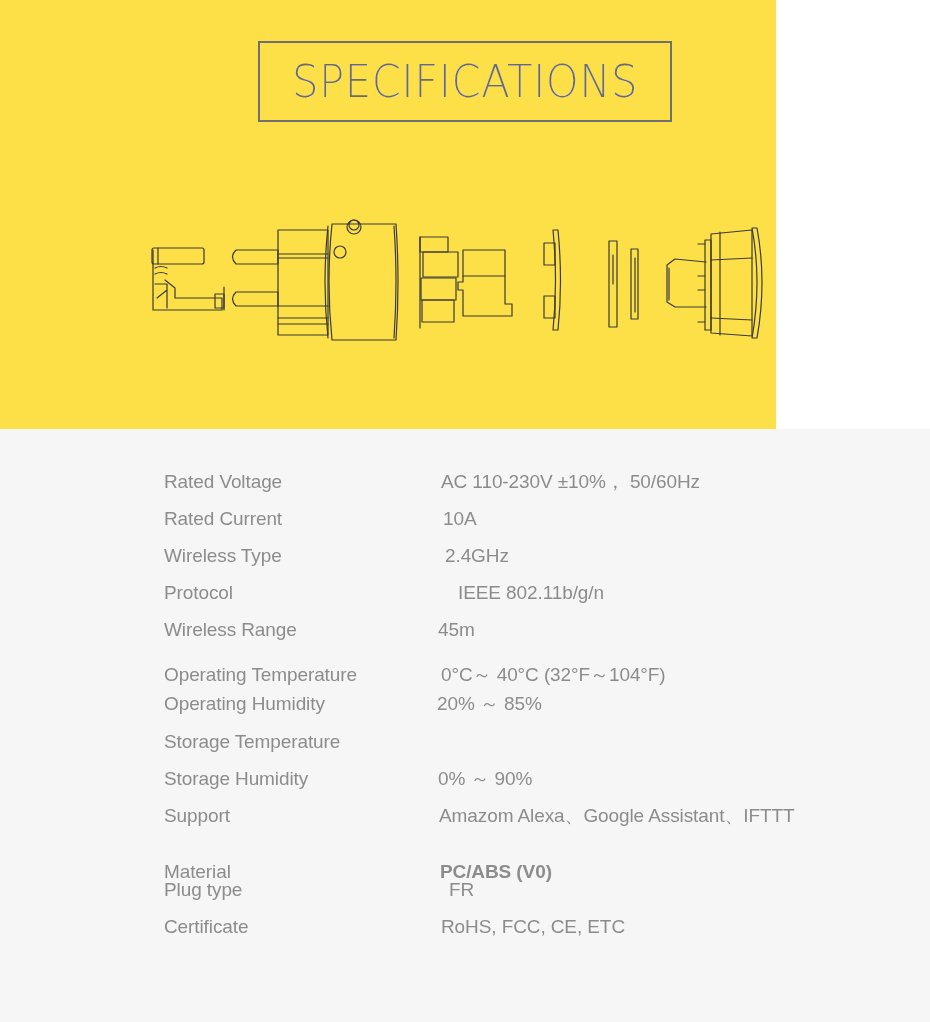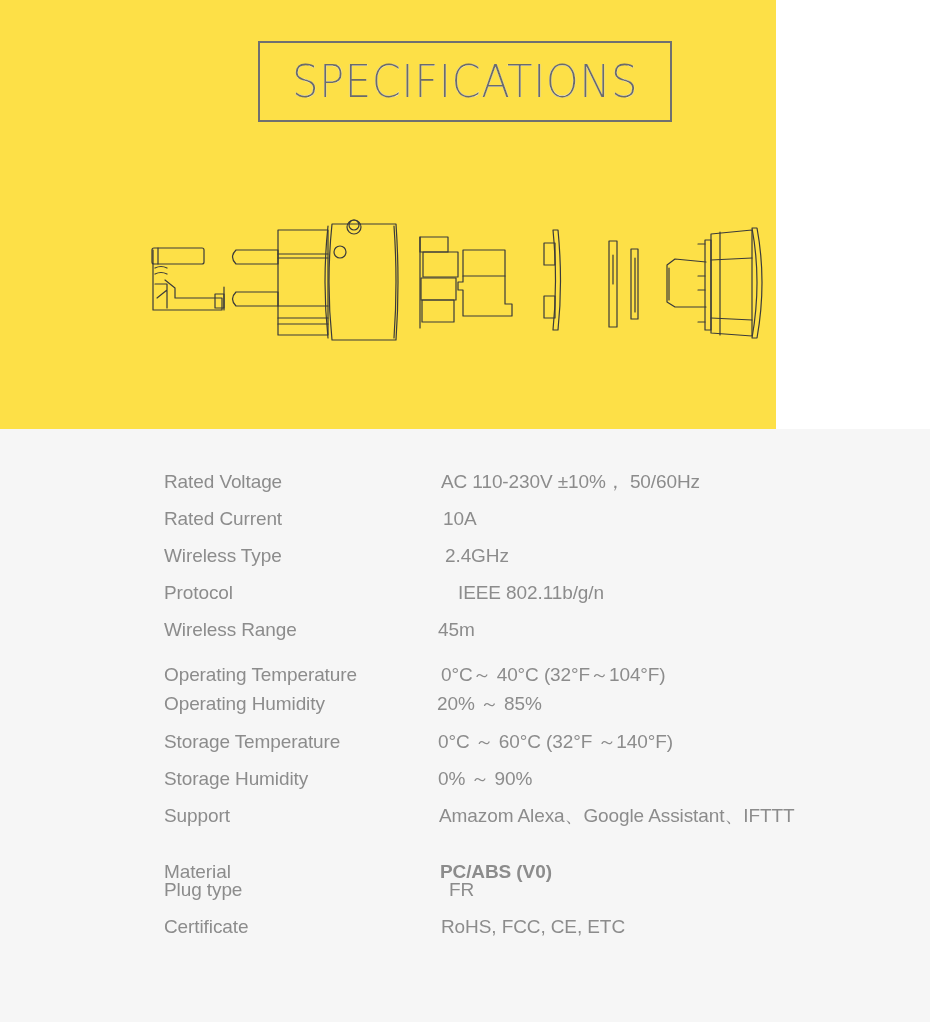--- a/index.html
+++ b/index.html
@@ -151,21 +151,20 @@
     <div class="spec-row" style="top: 655px; margin-top: 8px;">
       <span class="spec-label">Operating Temperature</span>
       <span class="spec-value" style="left: 441px;">0°C～ 40°C  (32°F～104°F)</span>
     </div>
     <div class="spec-row" style="top: 692px;">
       <span class="spec-label">Operating Humidity</span>
       <span class="spec-value" style="left: 437px;">20% ～ 85%</span>
     </div>
     <div class="spec-row" style="top: 730px;">
       <span class="spec-label">Storage Temperature</span>
-      <span class="spec-value" style="left: 438px;">0°C ～ 60°C (32°F ～140°F)</span>
     </div>
     <div class="spec-row" style="top: 767px;">
       <span class="spec-label">Storage Humidity</span>
       <span class="spec-value" style="left: 438px;">0% ～ 90%</span>
     </div>
     <div class="spec-row" style="top: 804px;">
       <span class="spec-label">Support</span>
       <span class="spec-value" style="left: 439px;">Amazom Alexa、Google Assistant、IFTTT</span>
     </div>
     <div class="spec-row" style="top: 841px; margin-top: 19px;">

